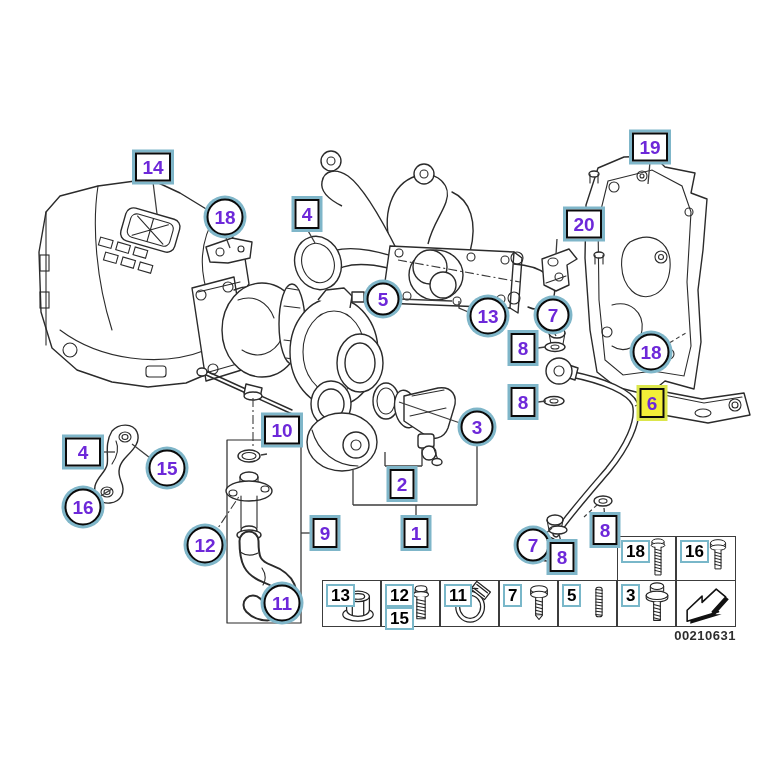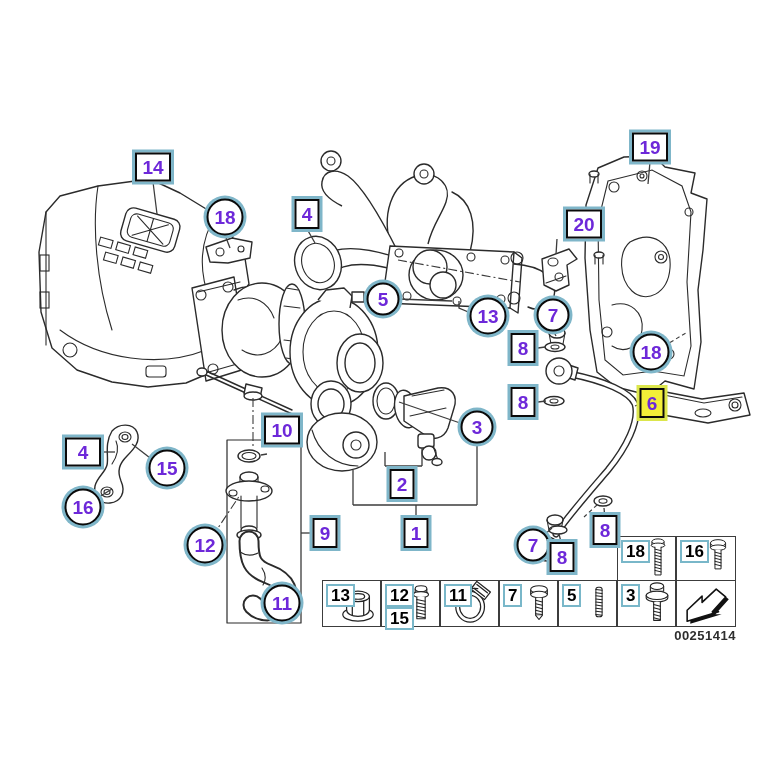--- a/index.html
+++ b/index.html
@@ -379,15 +379,15 @@
     </svg>
   </div>
 
   <div class="lcell" style="left:676px;top:580px;width:60px;height:47px">
     <svg class="icon-c" width="56" height="44" viewBox="0 0 64 56">
       <path d="M12,39 L31,21 L31,29 L49,12 L61,22 L44,41 L52,41 L12,53 Z" fill="#111"></path>
       <path d="M8,36 L27,18 L27,26 L45,9 L57,19 L40,38 L48,38 L8,50 Z" fill="#fff" stroke="#111" stroke-width="2" stroke-linejoin="round"></path>
     </svg>
   </div>
 
-  <div id="partnum">00251414</div>
+  <div id="partnum">00210631</div>
 
 </div>
 
 </body></html>

